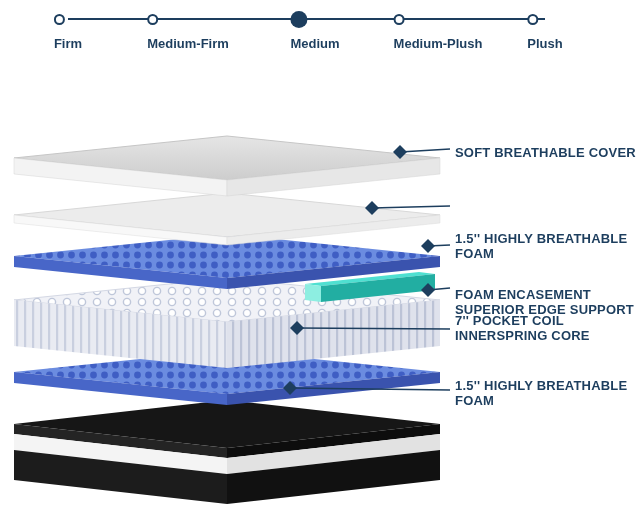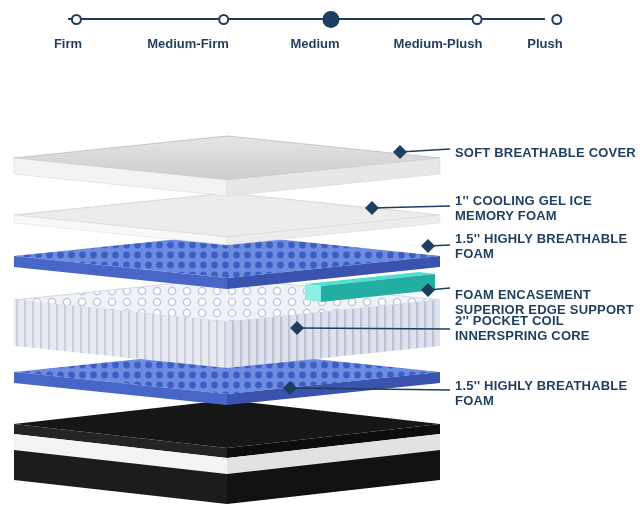--- a/index.html
+++ b/index.html
@@ -9,21 +9,21 @@
     font-family:"Liberation Sans", sans-serif;
     position:relative;
     overflow:hidden;
   }
 
   
   .stepper { position:absolute; top:8px; left:0; width:640px; height:62px; }
   .track { position:absolute; left:68px; top:10px; width:477px; height:2px; background:#1d3e5e; }
   .stop {
     position:absolute; top:0; transform:translateX(-50%);
-    display:flex; flex-direction:column; align-items:flex-end; cursor:pointer;
+    display:flex; flex-direction:column; align-items:flex-start; cursor:pointer;
   }
   .dot-wrap { height:22px; display:flex; align-items:center; justify-content:center; }
   .dot {
     width:11px; height:11px; border-radius:50%;
     background:#ffffff; border:2.5px solid #1d3e5e;
   }
   .stop.selected .dot { width:17px; height:17px; border:none; background:#1d3e5e; }
   .stop-label {
     margin-top:6px; font-size:13px; font-weight:bold; color:#1d3e5e; white-space:nowrap;
   }
@@ -124,27 +124,25 @@
       <polygon points="400,145 407,152 400,159 393,152"></polygon>
       <polygon points="372,201 379,208 372,215 365,208"></polygon>
       <polygon points="428,239 435,246 428,253 421,246"></polygon>
       <polygon points="428,283 435,290 428,297 421,290"></polygon>
       <polygon points="297,321 304,328 297,335 290,328"></polygon>
       <polygon points="290,381 297,388 290,395 283,388"></polygon>
     </g>
   </svg>
 
   <div class="layer-label" style="top:145px">SOFT BREATHABLE COVER</div>
-  <div class="layer-label" style="top:193px">1'' COOLING GEL ICE
-MEMORY FOAM</div>
   <div class="layer-label" style="top:231px">1.5'' HIGHLY BREATHABLE
 FOAM</div>
   <div class="layer-label" style="top:287px">FOAM ENCASEMENT
 SUPERIOR EDGE SUPPORT</div>
-  <div class="layer-label" style="top:313px">2'' POCKET COIL
+  <div class="layer-label" style="top:313px">7'' POCKET COIL
 INNERSPRING CORE</div>
   <div class="layer-label" style="top:378px">1.5'' HIGHLY BREATHABLE
 FOAM</div>
 </div>
 
 <div class="stepper">
   <div class="track"></div>
 
   <div class="stop" style="left:68px">
     <span class="dot-wrap">

